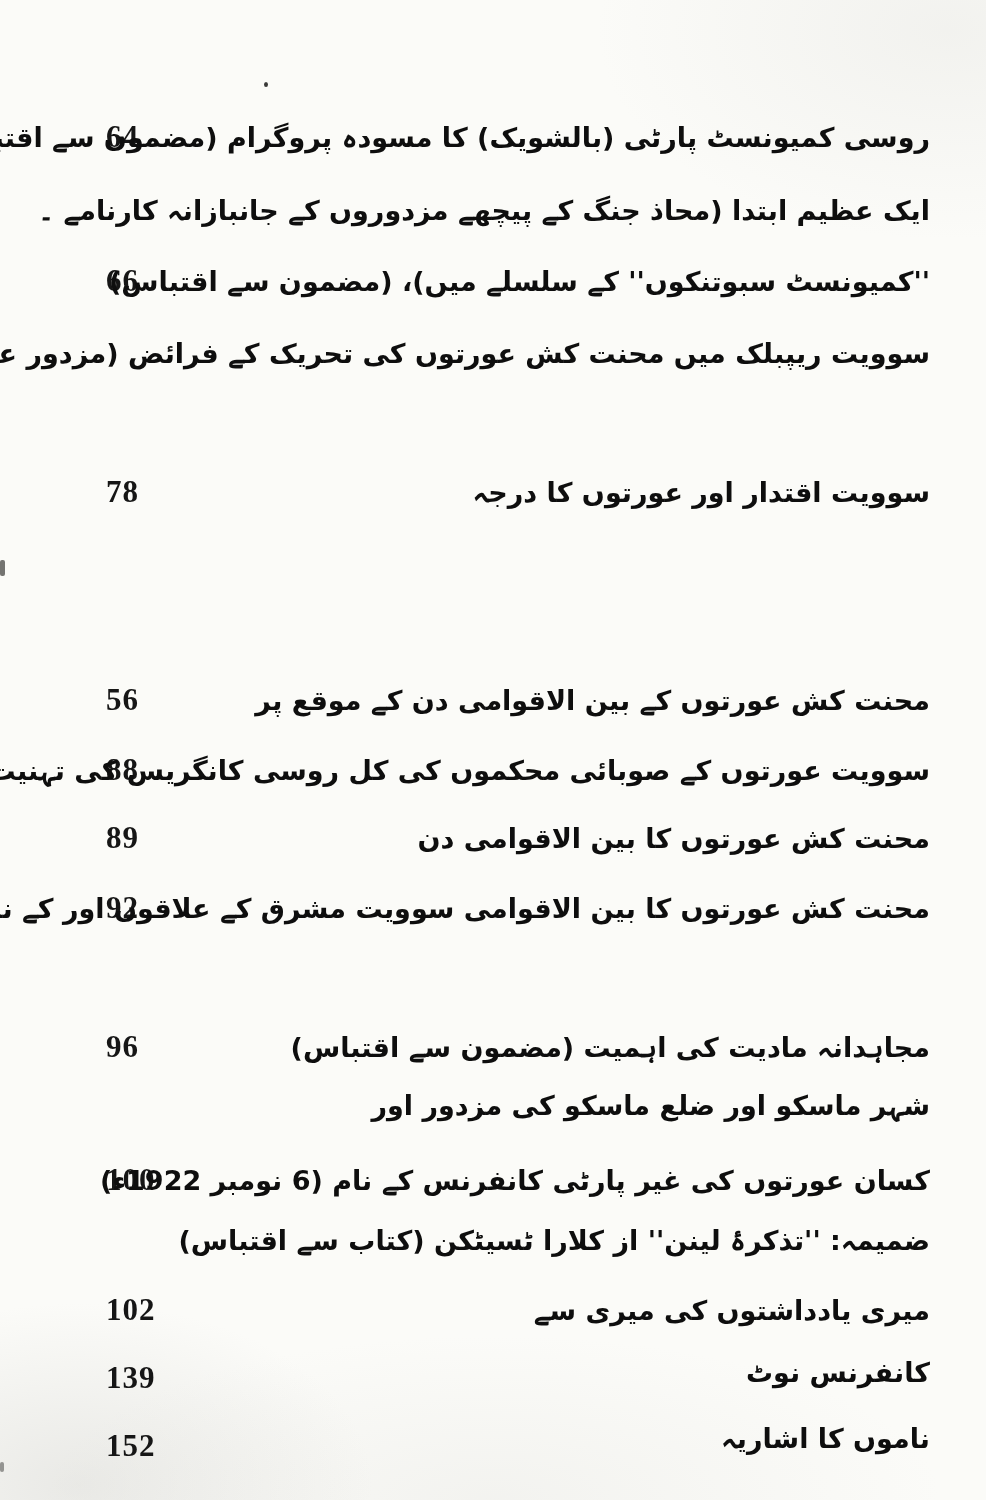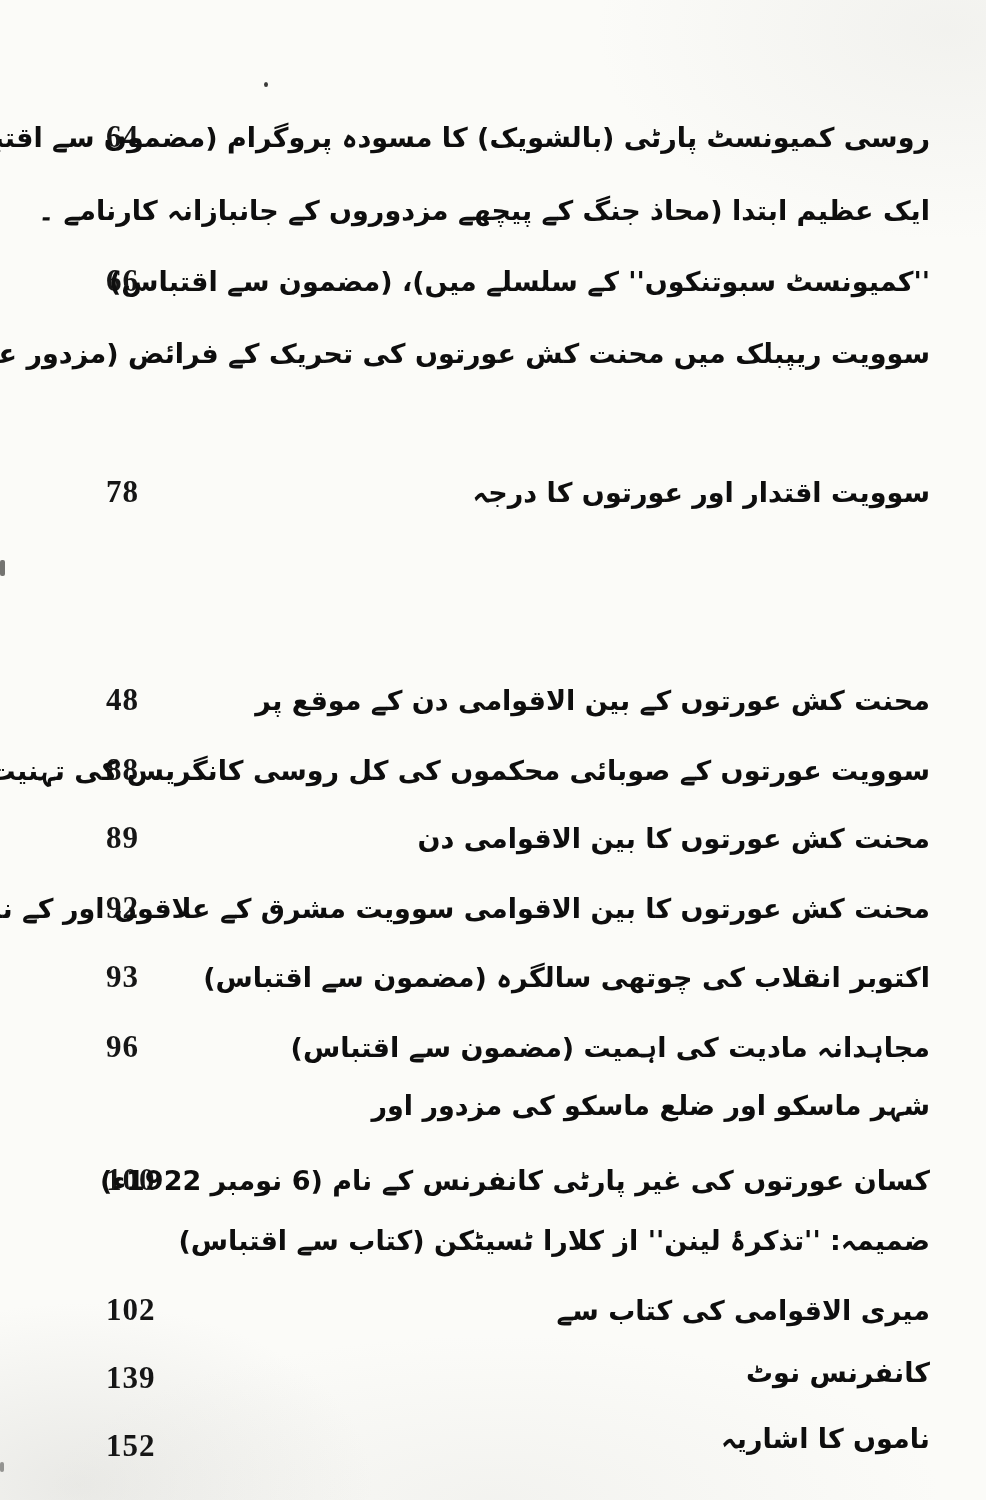--- a/index.html
+++ b/index.html
@@ -81,58 +81,54 @@
   </div>
   <div class="row" style="top:324px">
     <span class="pagenum"></span>
     <span class="title">سوویت ریپبلک میں محنت کش عورتوں کی تحریک کے فرائض (مزدور عورتوں کی ماسکو کی چوتھی</span>
   </div>
   <div class="row" style="top:463px">
     <span class="pagenum">78</span>
     <span class="title">سوویت اقتدار اور عورتوں کا درجہ</span>
   </div>
   <div class="row" style="top:671px">
-    <span class="pagenum">48</span>
+    <span class="pagenum">56</span>
     <span class="title">محنت کش عورتوں کے بین الاقوامی دن کے موقع پر</span>
   </div>
   <div class="row" style="top:741px">
     <span class="pagenum">88</span>
     <span class="title">سوویت عورتوں کے صوبائی محکموں کی کل روسی کانگریس کی تہنیت</span>
   </div>
   <div class="row" style="top:809px">
     <span class="pagenum">89</span>
     <span class="title">محنت کش عورتوں کا بین الاقوامی دن</span>
   </div>
   <div class="row" style="top:879px">
     <span class="pagenum">92</span>
     <span class="title">محنت کش عورتوں کا بین الاقوامی سوویت مشرق کے علاقوں اور کے نام تہنیت</span>
-  </div>
-  <div class="row" style="top:948px">
-    <span class="pagenum">93</span>
-    <span class="title">اکتوبر انقلاب کی چوتھی سالگرہ (مضمون سے اقتباس)</span>
   </div>
   <div class="row" style="top:1018px">
     <span class="pagenum">96</span>
     <span class="title">مجاہدانہ مادیت کی اہمیت (مضمون سے اقتباس)</span>
   </div>
   <div class="row" style="top:1076px">
     <span class="pagenum"></span>
     <span class="title">شہر ماسکو اور ضلع ماسکو کی مزدور اور</span>
   </div>
   <div class="row" style="top:1151px">
     <span class="pagenum">100</span>
     <span class="title">کسان عورتوں کی غیر پارٹی کانفرنس کے نام (6 نومبر 1922ء)</span>
   </div>
   <div class="row" style="top:1211px">
     <span class="pagenum"></span>
     <span class="title">ضمیمہ: ''تذکرۂ لینن'' از کلارا ٹسیٹکن (کتاب سے اقتباس)</span>
   </div>
   <div class="row" style="top:1281px">
     <span class="pagenum">102</span>
-    <span class="title">میری الاقوامی کی کتاب سے</span>
+    <span class="title">میری یادداشتوں کی میری سے</span>
   </div>
   <div class="row" style="top:1343px">
     <span class="pagenum" style="transform:translateY(-32%)">139</span>
     <span class="title">کانفرنس نوٹ</span>
   </div>
   <div class="row" style="top:1409px">
     <span class="pagenum" style="transform:translateY(-28%)">152</span>
     <span class="title">ناموں کا اشاریہ</span>
   </div>
 

